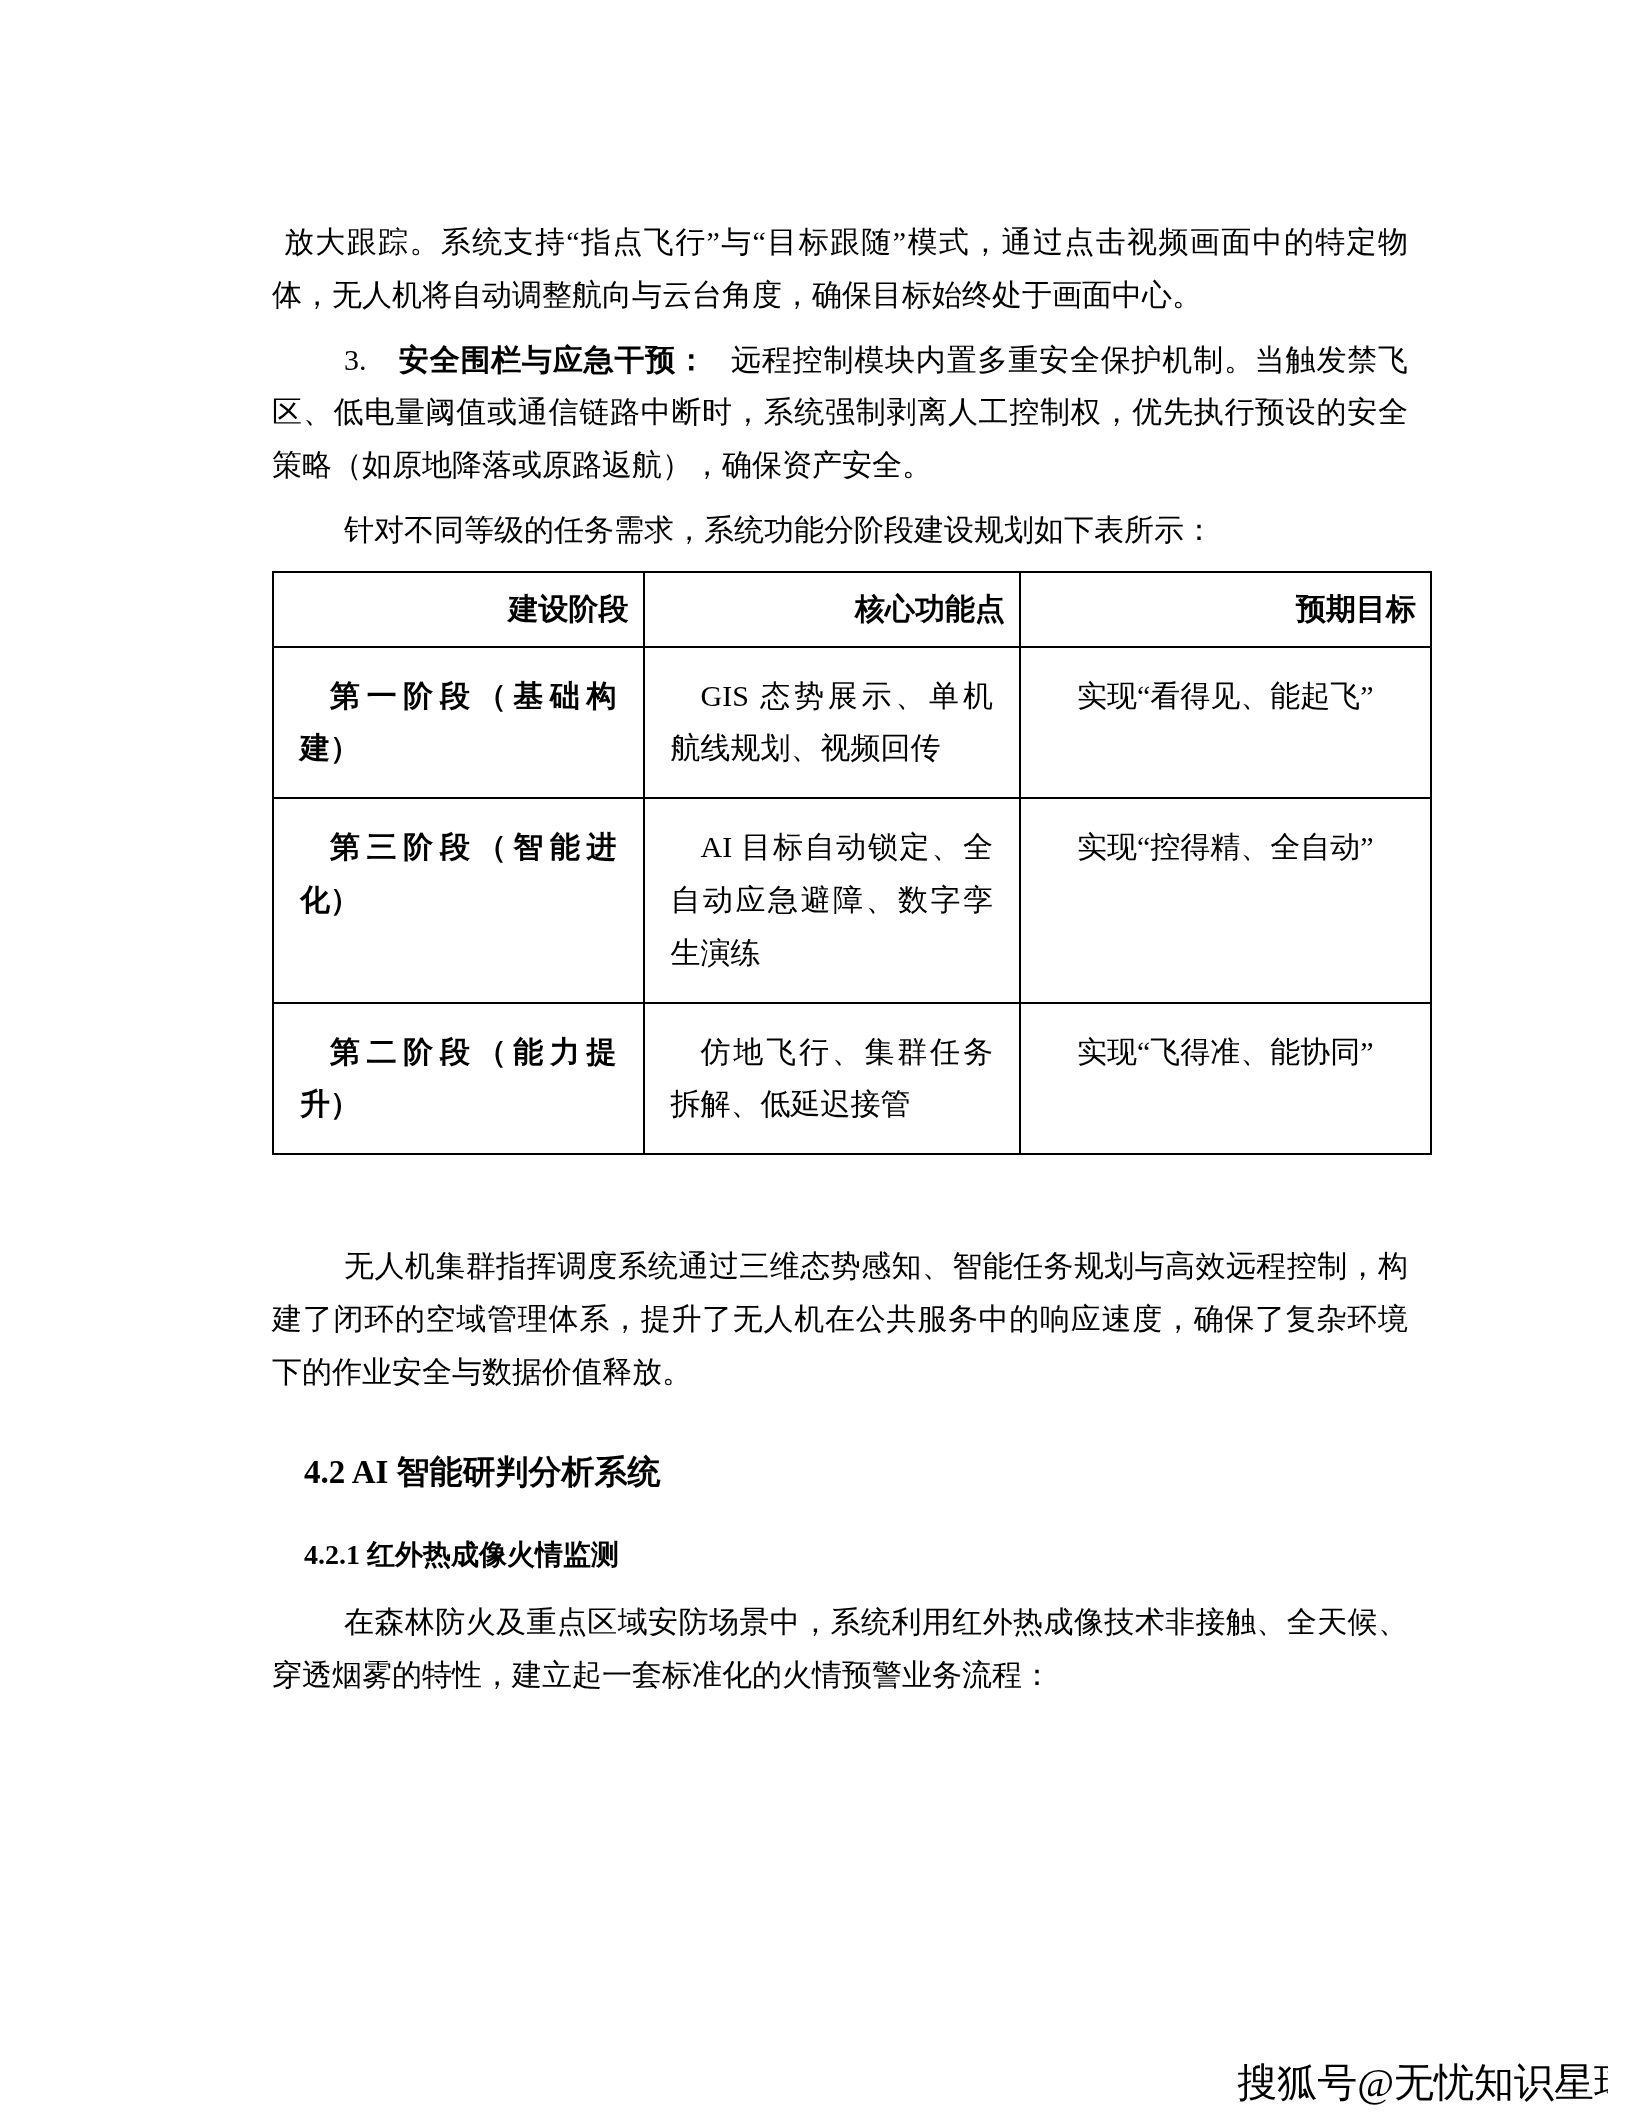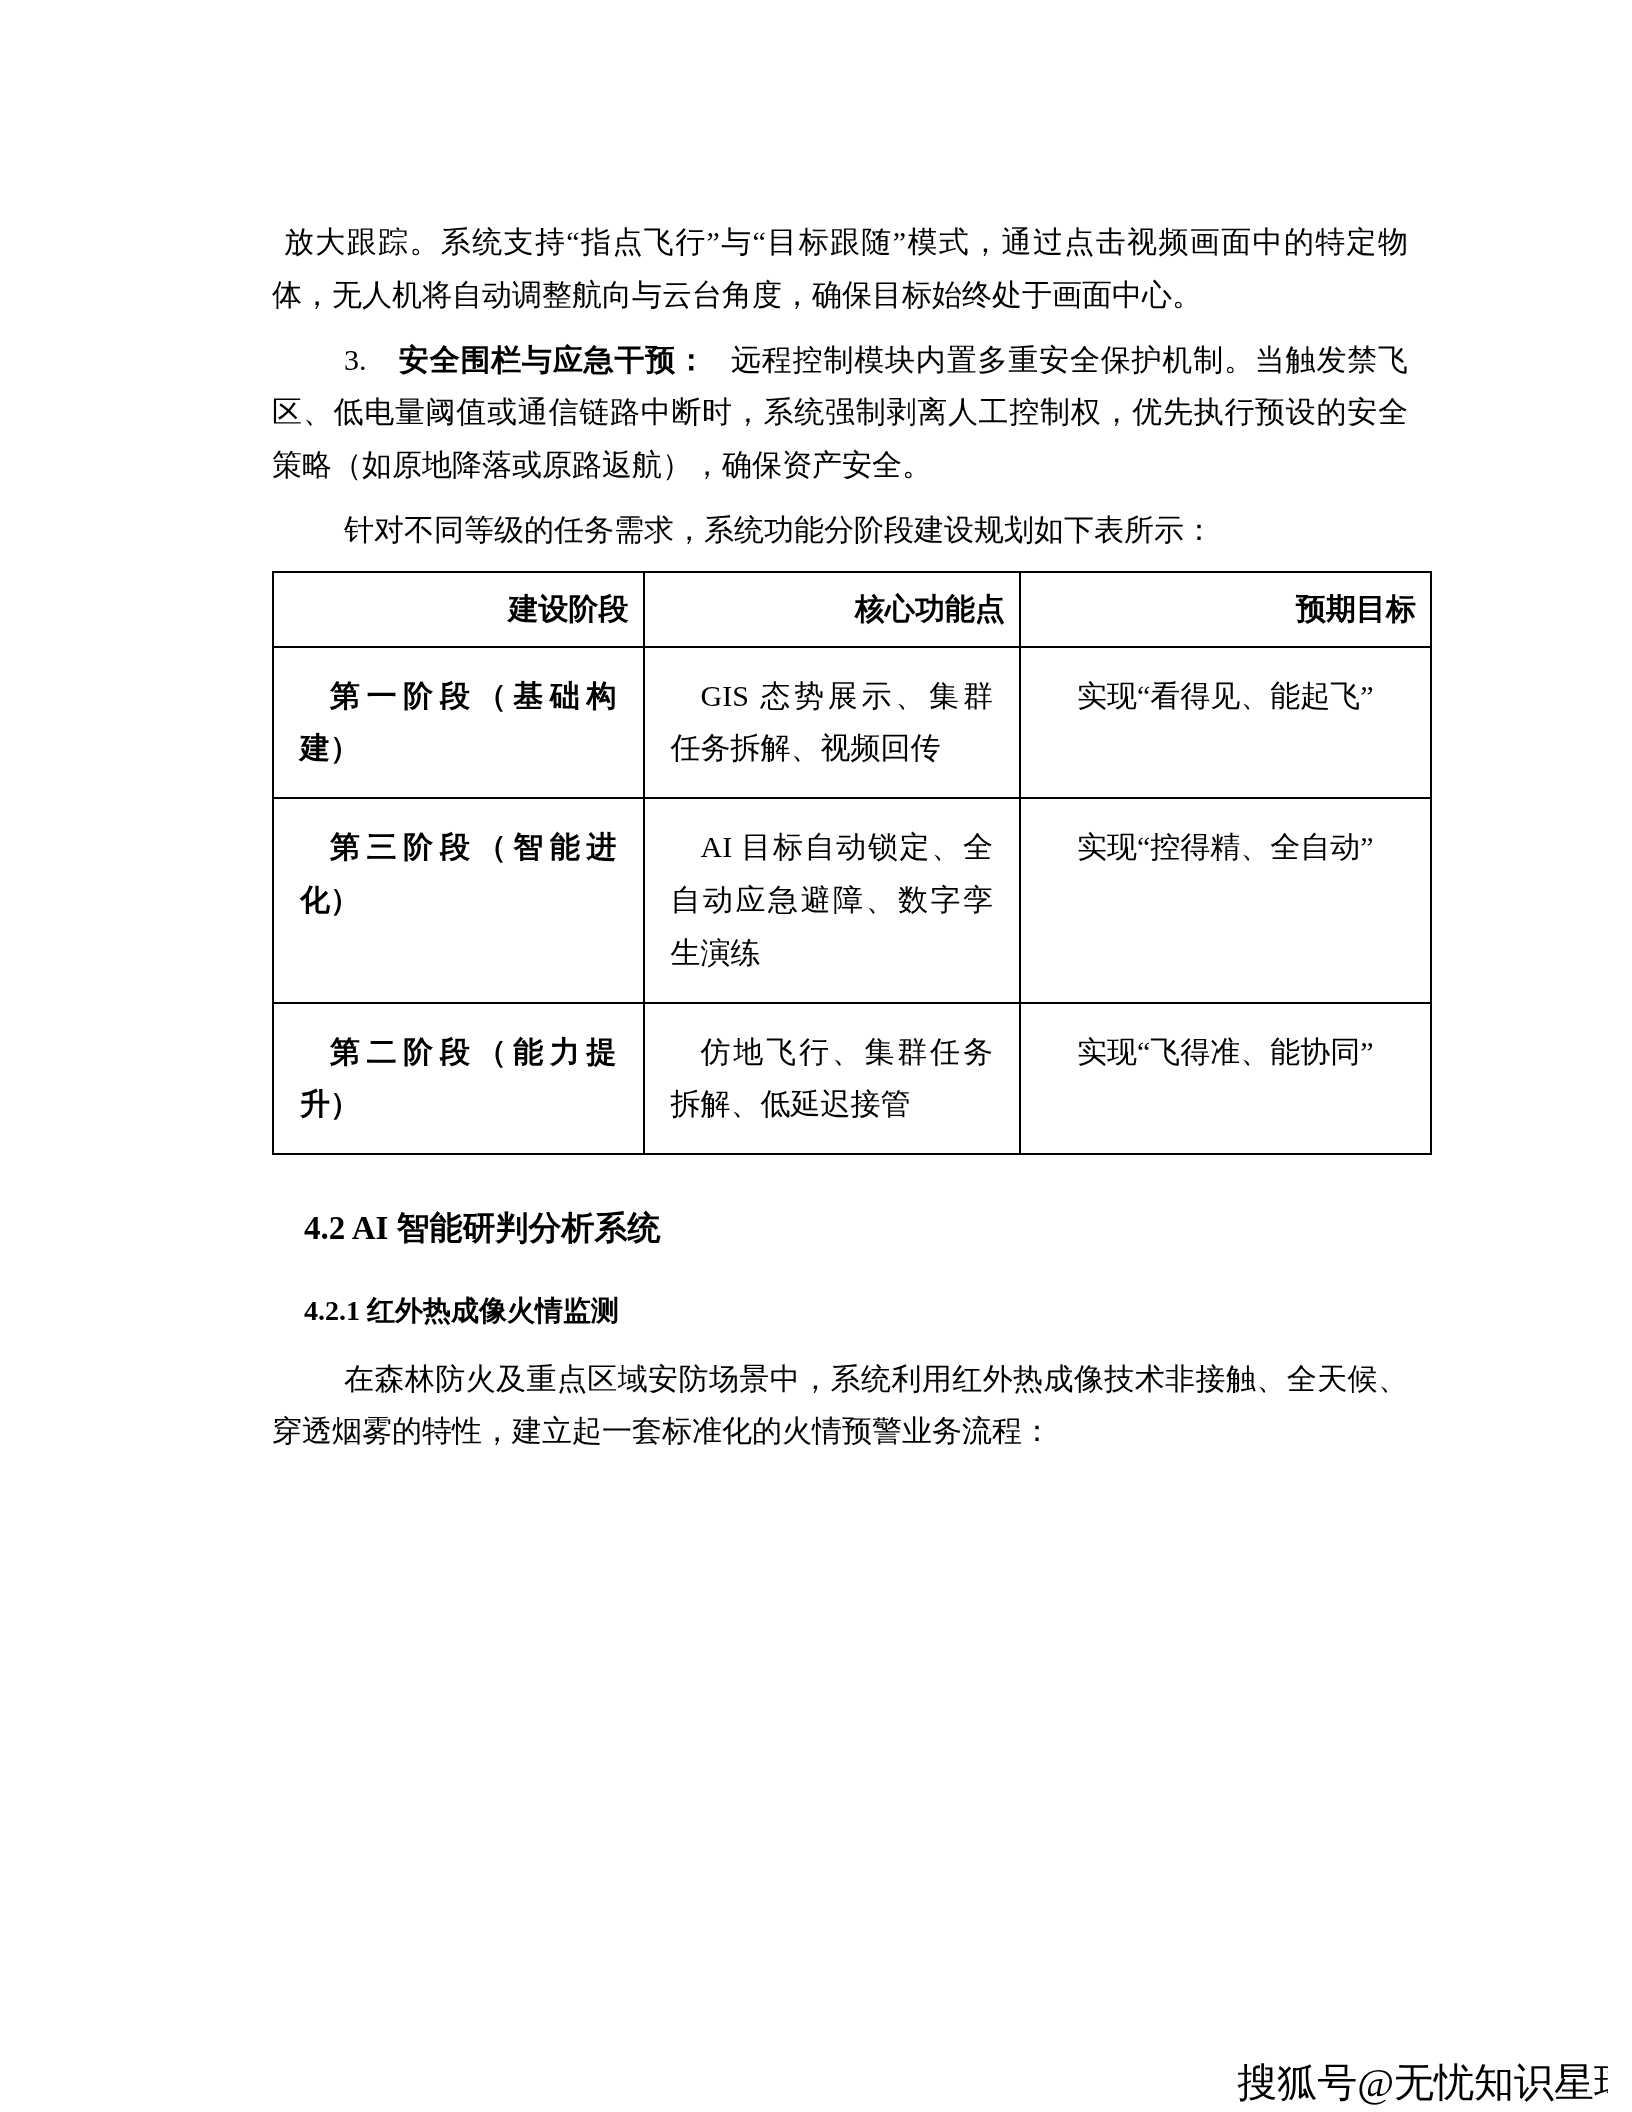--- a/index.html
+++ b/index.html
@@ -105,21 +105,21 @@
         <th>核心功能点</th>
         <th>预期目标</th>
       </tr>
     </thead>
     <tbody>
       <tr>
         <td class="phase-cell">
             <div class="cell">第一阶段（基础构建）</div>
           </td>
         <td>
-            <div class="cell">GIS 态势展示、集群任务拆解、视频回传</div>
+            <div class="cell">GIS 态势展示、单机航线规划、视频回传</div>
           </td>
         <td>
             <div class="cell">实现“看得见、能起飞”</div>
           </td>
       </tr>
       <tr>
         <td class="phase-cell">
             <div class="cell">第三阶段（智能进化）</div>
           </td>
         <td>
@@ -136,20 +136,23 @@
         <td>
             <div class="cell">仿地飞行、集群任务拆解、低延迟接管</div>
           </td>
         <td>
             <div class="cell">实现“飞得准、能协同”</div>
           </td>
       </tr>
     </tbody>
   </table>
 
+  <p class="body-text indent summary-para">
+    <span>无人机集群指挥调度系统通过三维态势感知、智能任务规划与高效远程控制，构建了闭环的空域管理体系，提升了无人机在公共服务中的响应速度，确保了复杂环境下的作业安全与数据价值释放。</span>
+  </p>
 
   <h2 class="sec-heading">4.2 AI 智能研判分析系统</h2>
 
 
   <h3 class="sub-heading">4.2.1 红外热成像火情监测</h3>
 
   <p class="body-text indent">
     <span>在森林防火及重点区域安防场景中，系统利用红外热成像技术非接触、全天候、穿透烟雾的特性，建立起一套标准化的火情预警业务流程：</span>
   </p>
 

